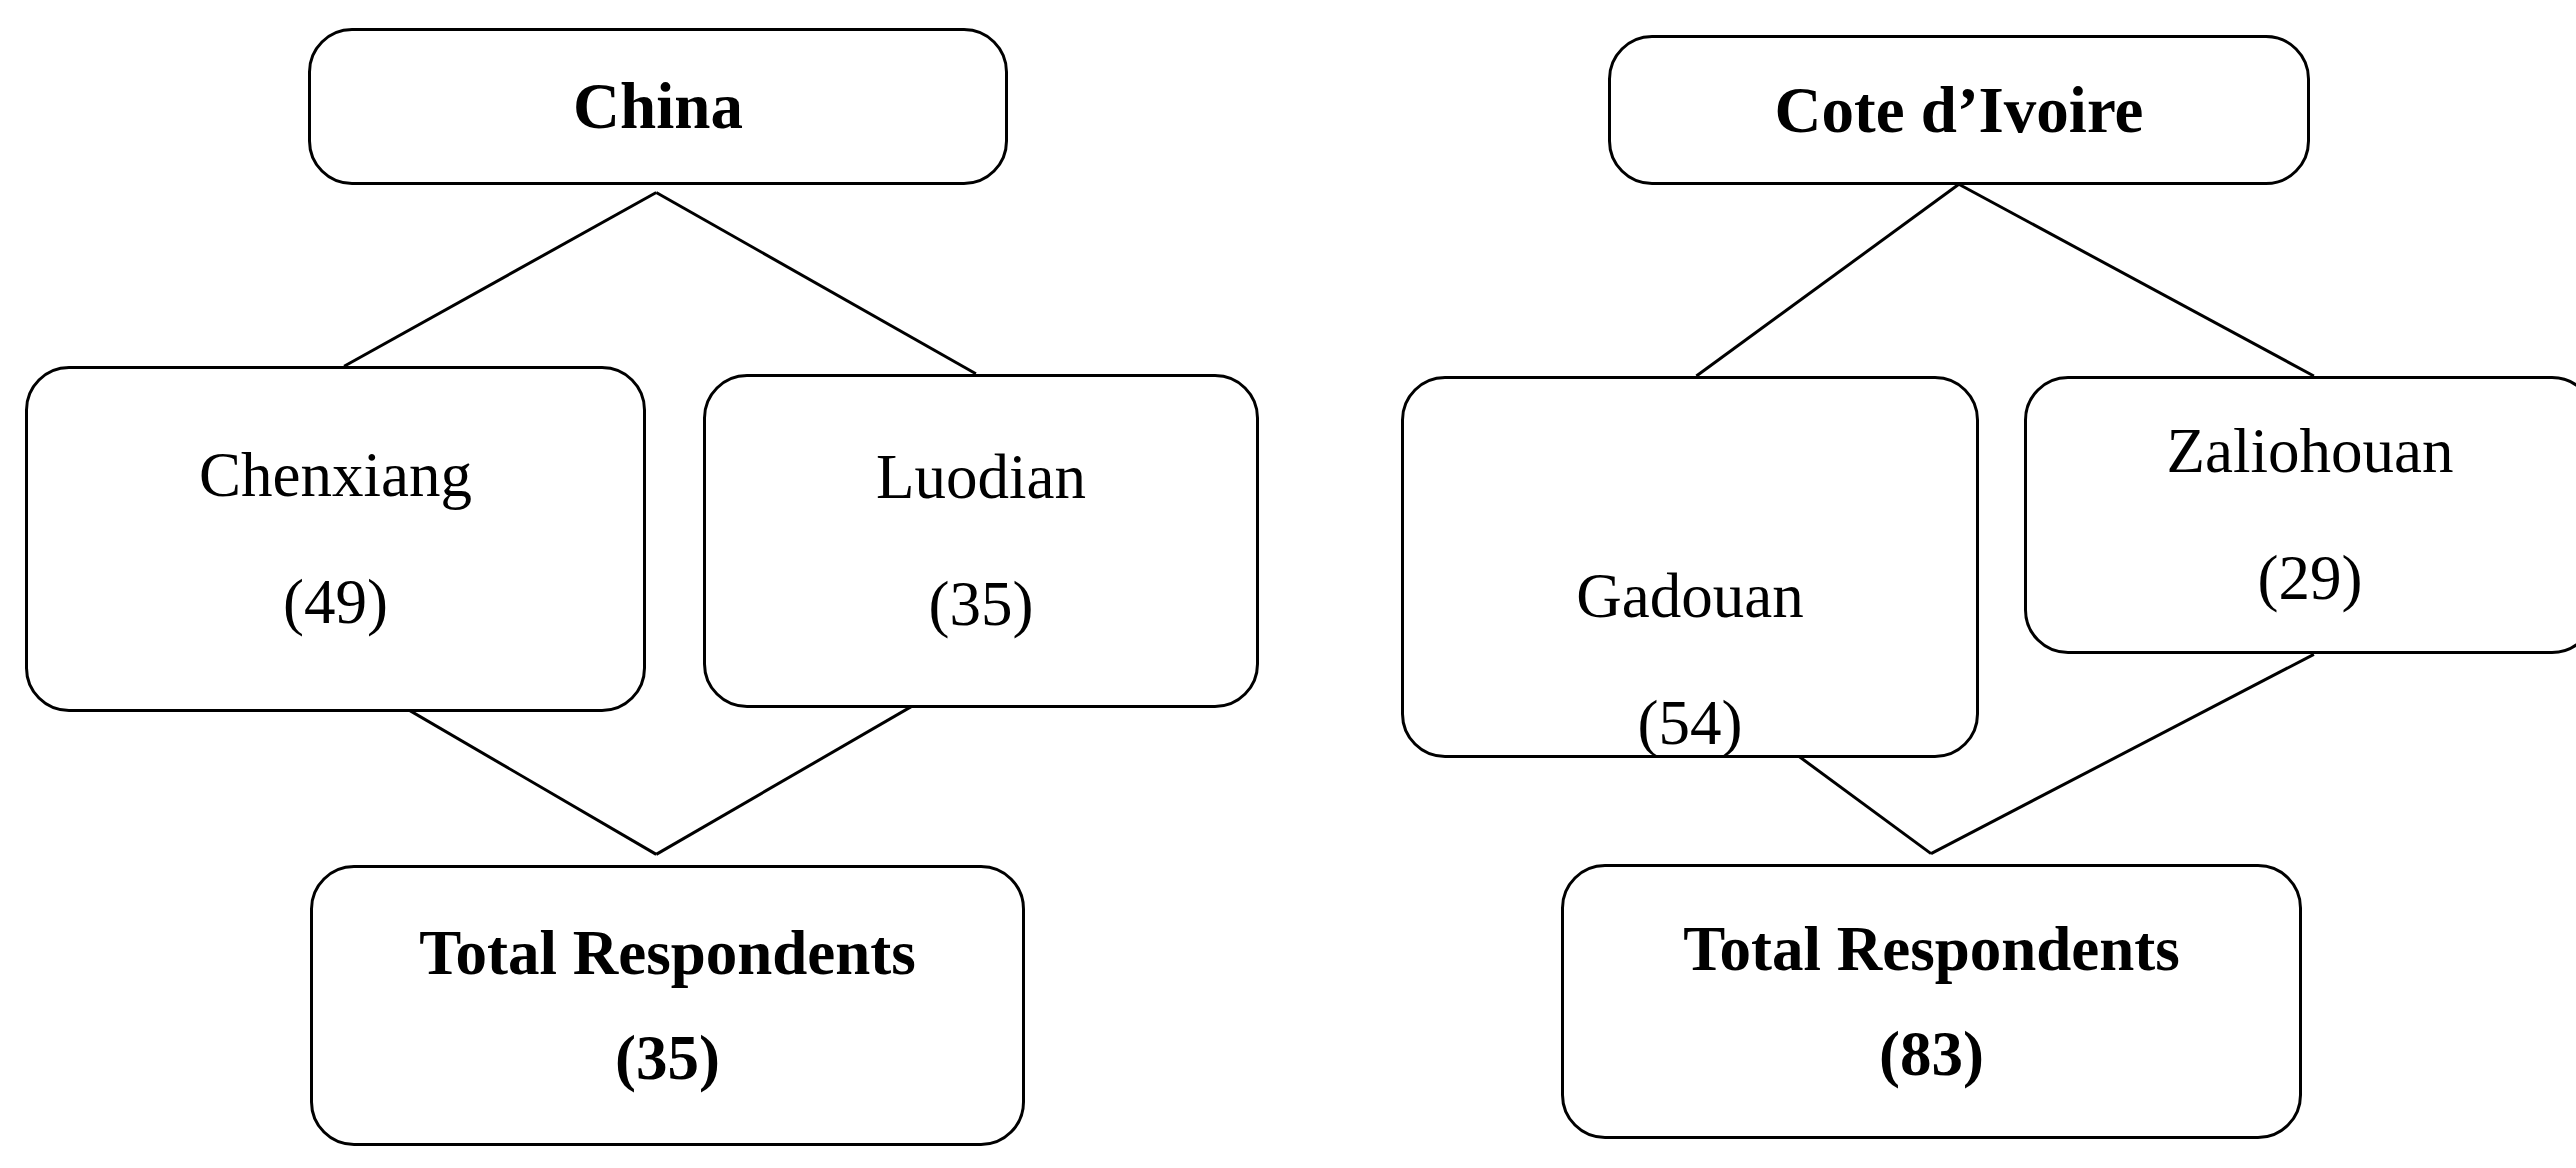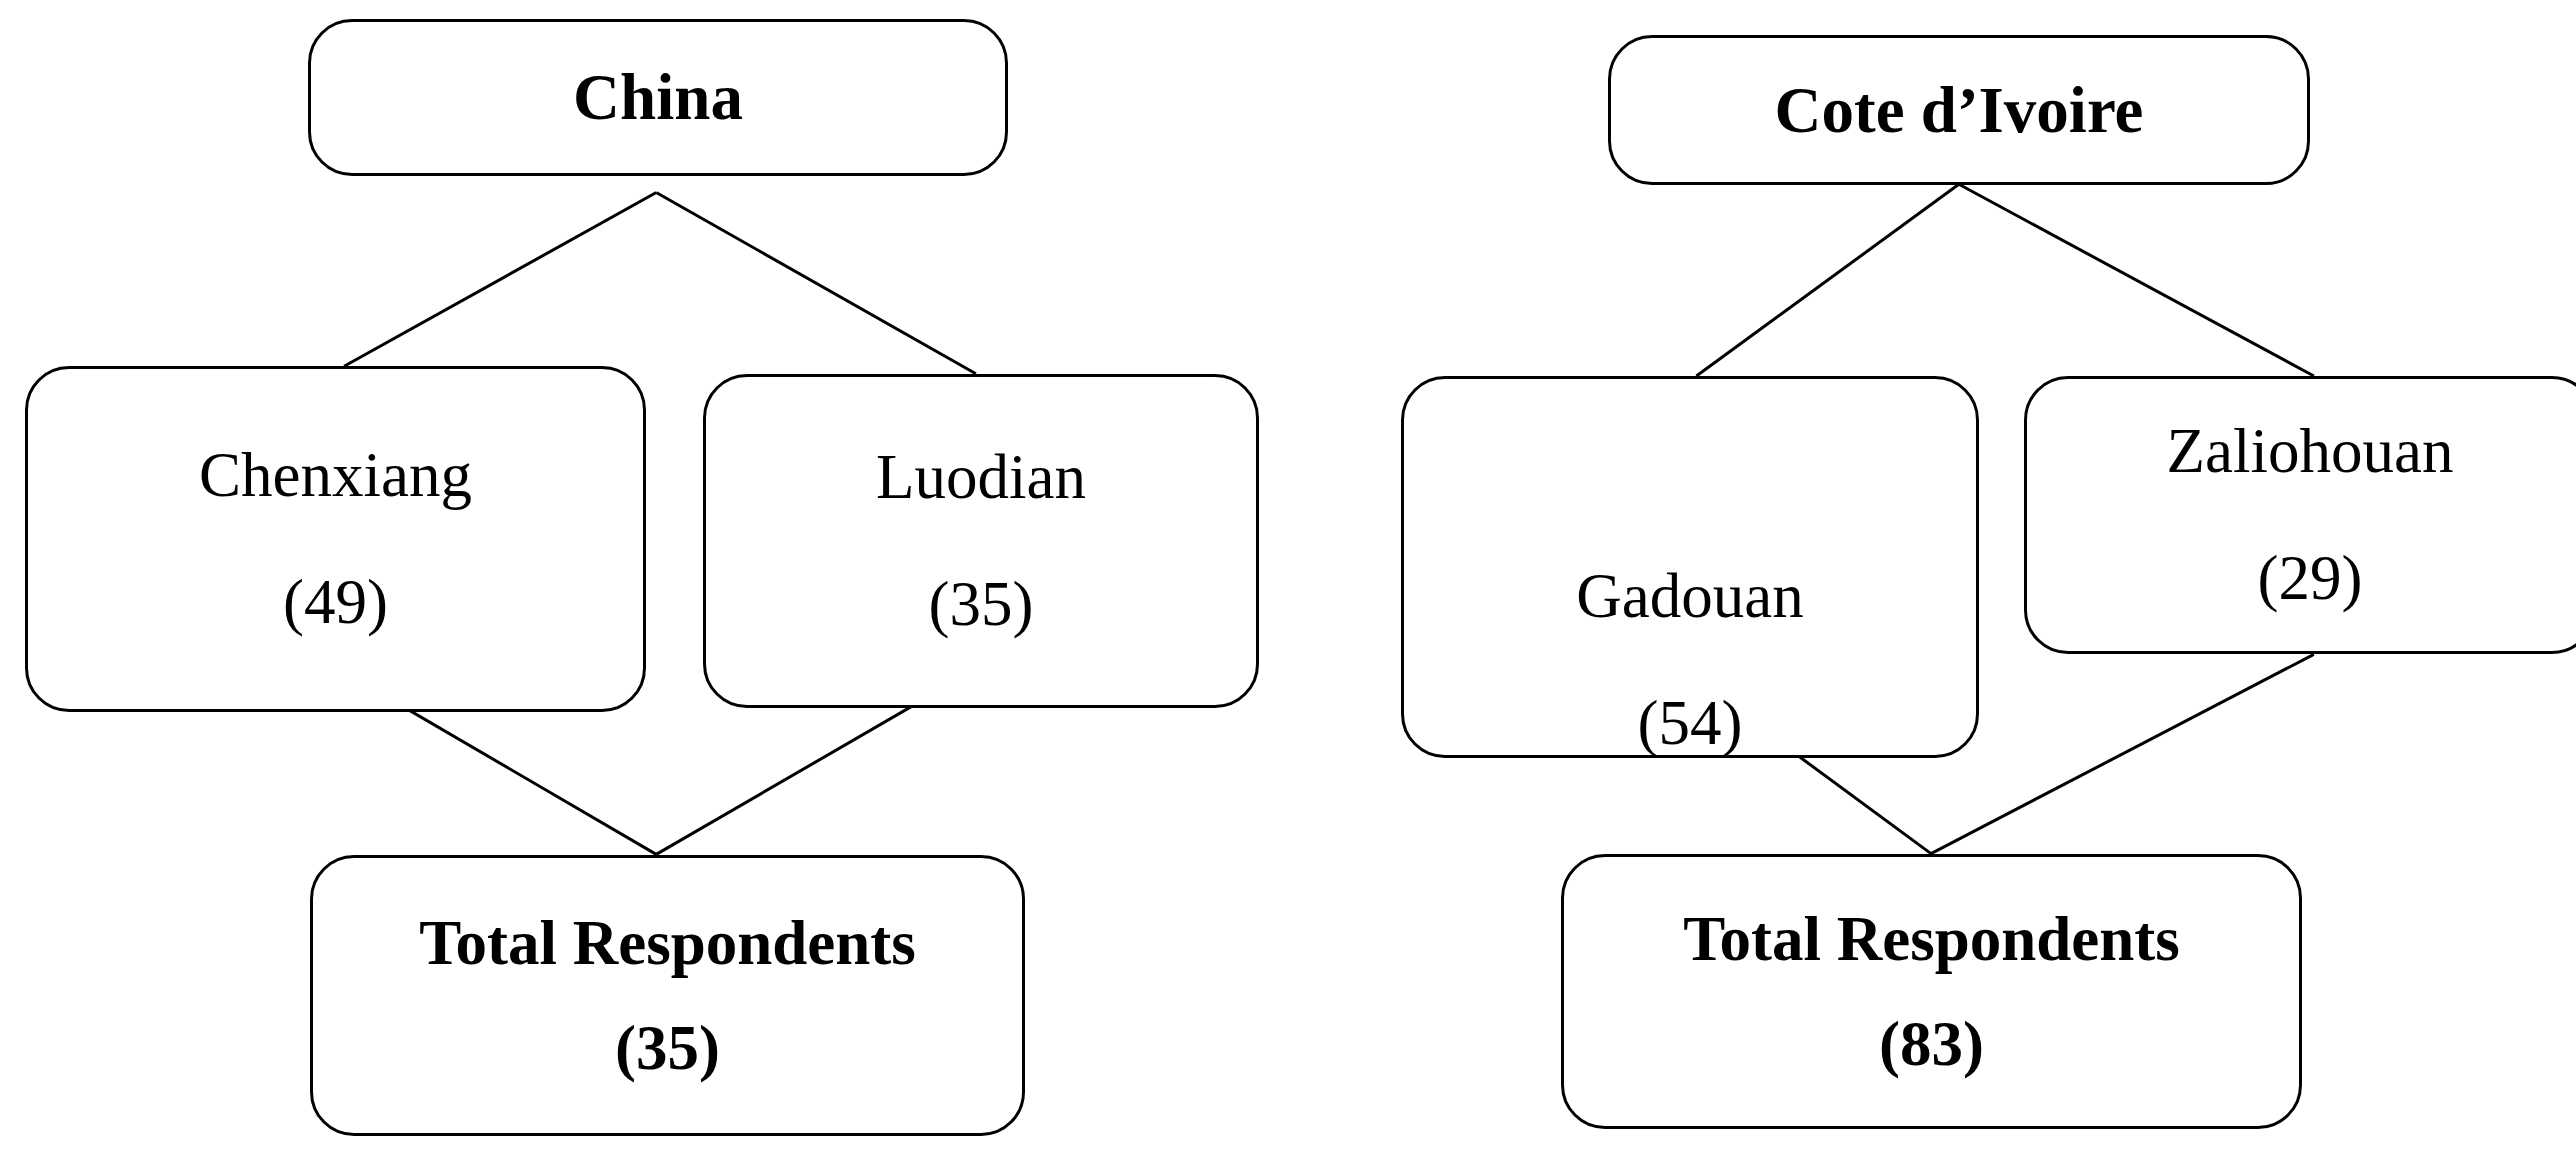--- a/index.html
+++ b/index.html
@@ -57,27 +57,28 @@
   .node.leaf {
     font-weight: normal;
     font-size: 63px;
   }
   .node.leaf .line2 {
     margin-top: 64px;
   }
   .node.total {
     font-weight: bold;
     font-size: 63px;
+    margin-top: 10px;
   }
   .node.total .line2 {
     margin-top: 42px;
   }
 
   
-  #node-china        { left: 308px;  top: 19px;   width: 700px;  height: 157px; }
+  #node-china        { left: 308px;  top: 28px;   width: 700px;  height: 157px; }
   #node-chenxiang    { left: 25px;   top: 366px;  width: 621px;  height: 346px; }
   #node-luodian      { left: 703px;  top: 374px;  width: 556px;  height: 334px; text-align: center; }
   #node-total-china  { left: 310px;  top: 855px; width: 715px;  height: 281px; }
 
   
   #node-cotedivoire  { left: 1608px; top: 35px;   width: 702px;  height: 150px; text-align: right; }
   #node-gadouan      { left: 1401px; top: 376px;  width: 578px;  height: 382px; justify-content: flex-end; }
   #node-zaliohouan   { left: 2024px; top: 376px;  width: 572px;  height: 278px; }
   #node-total-civ    { left: 1561px; top: 854px; width: 741px;  height: 275px; }
 </style>

